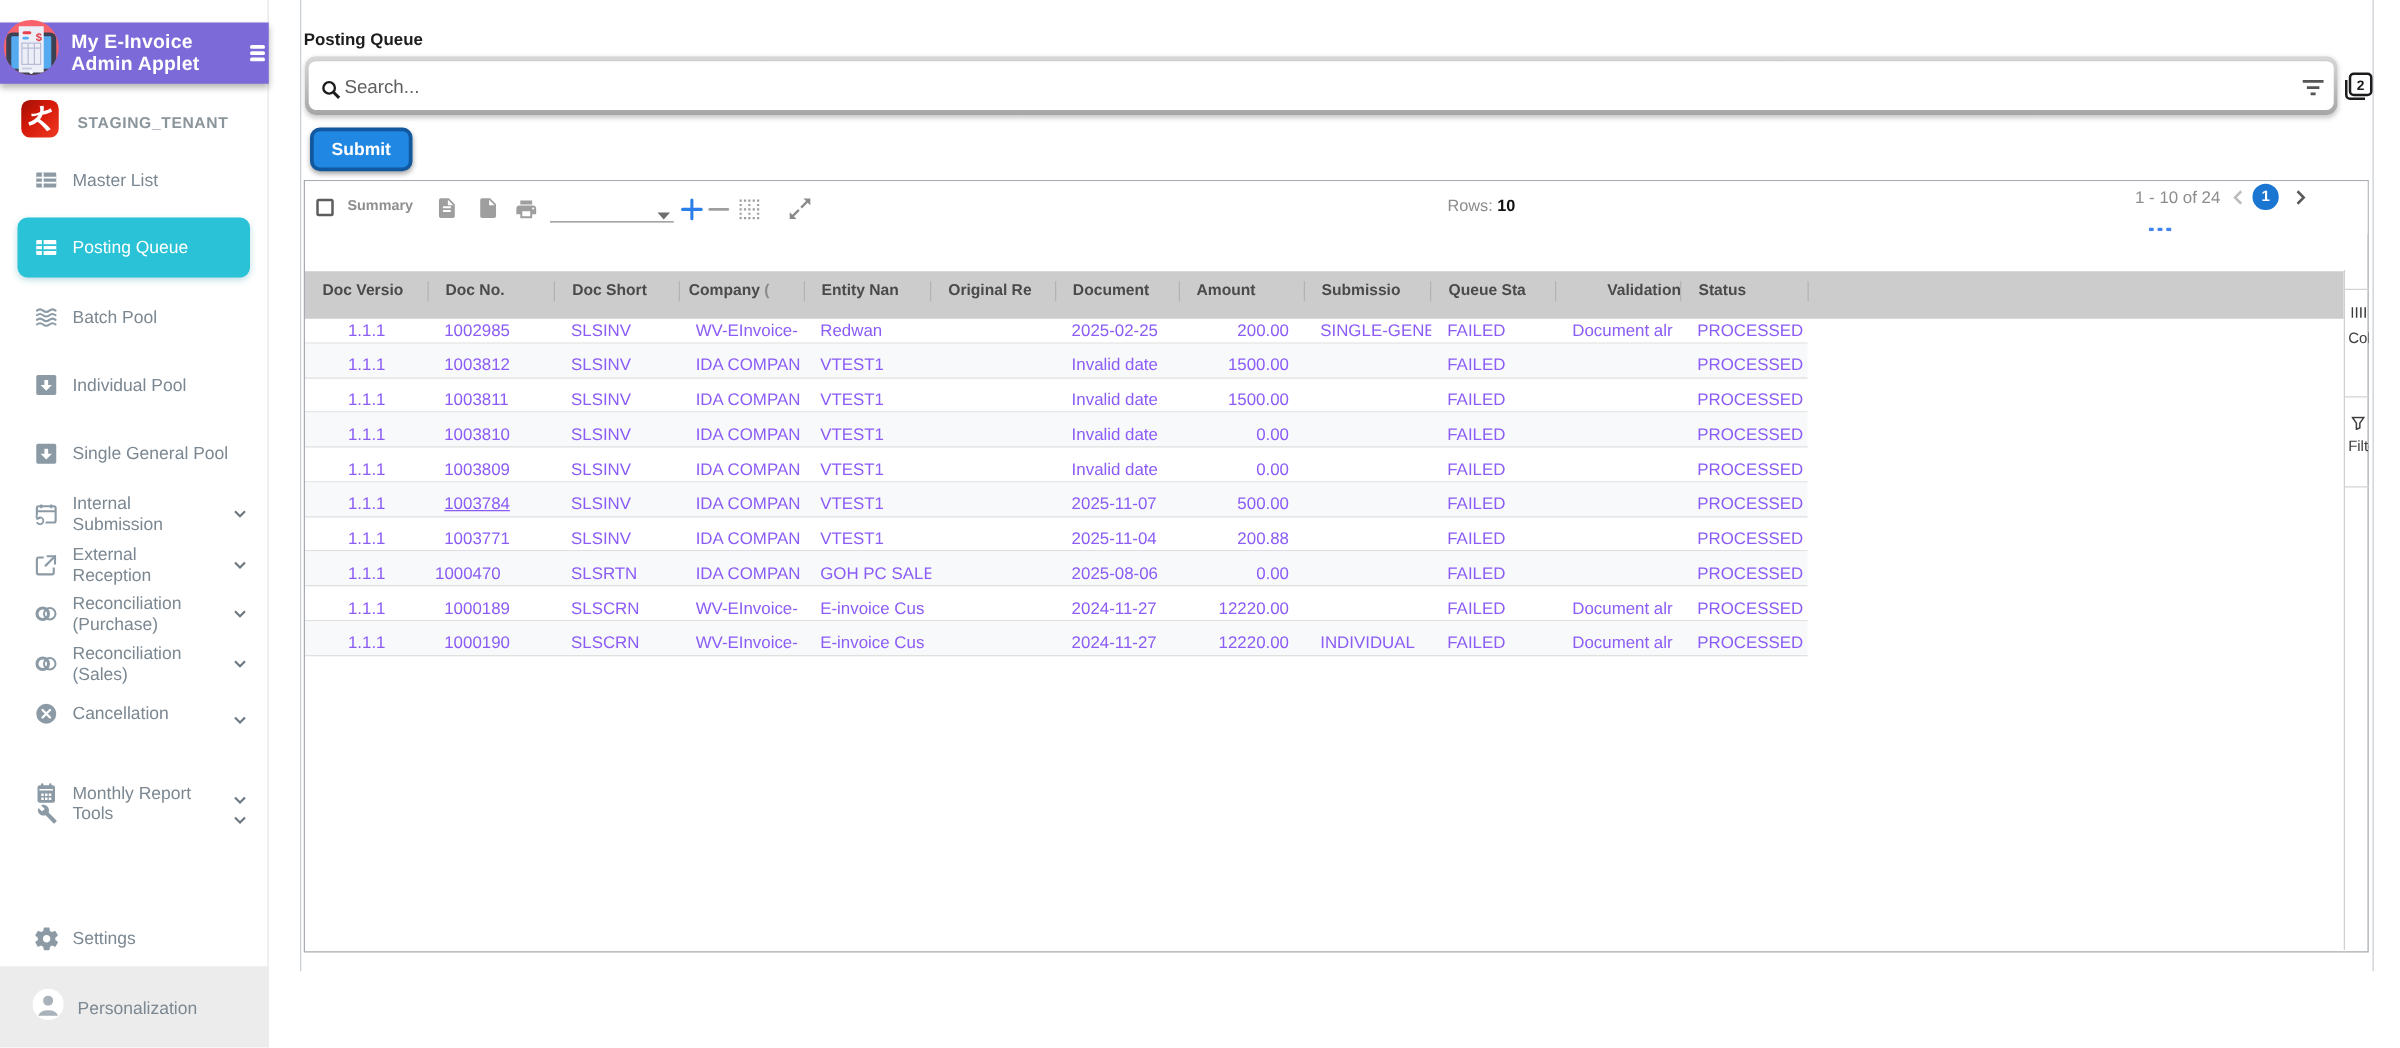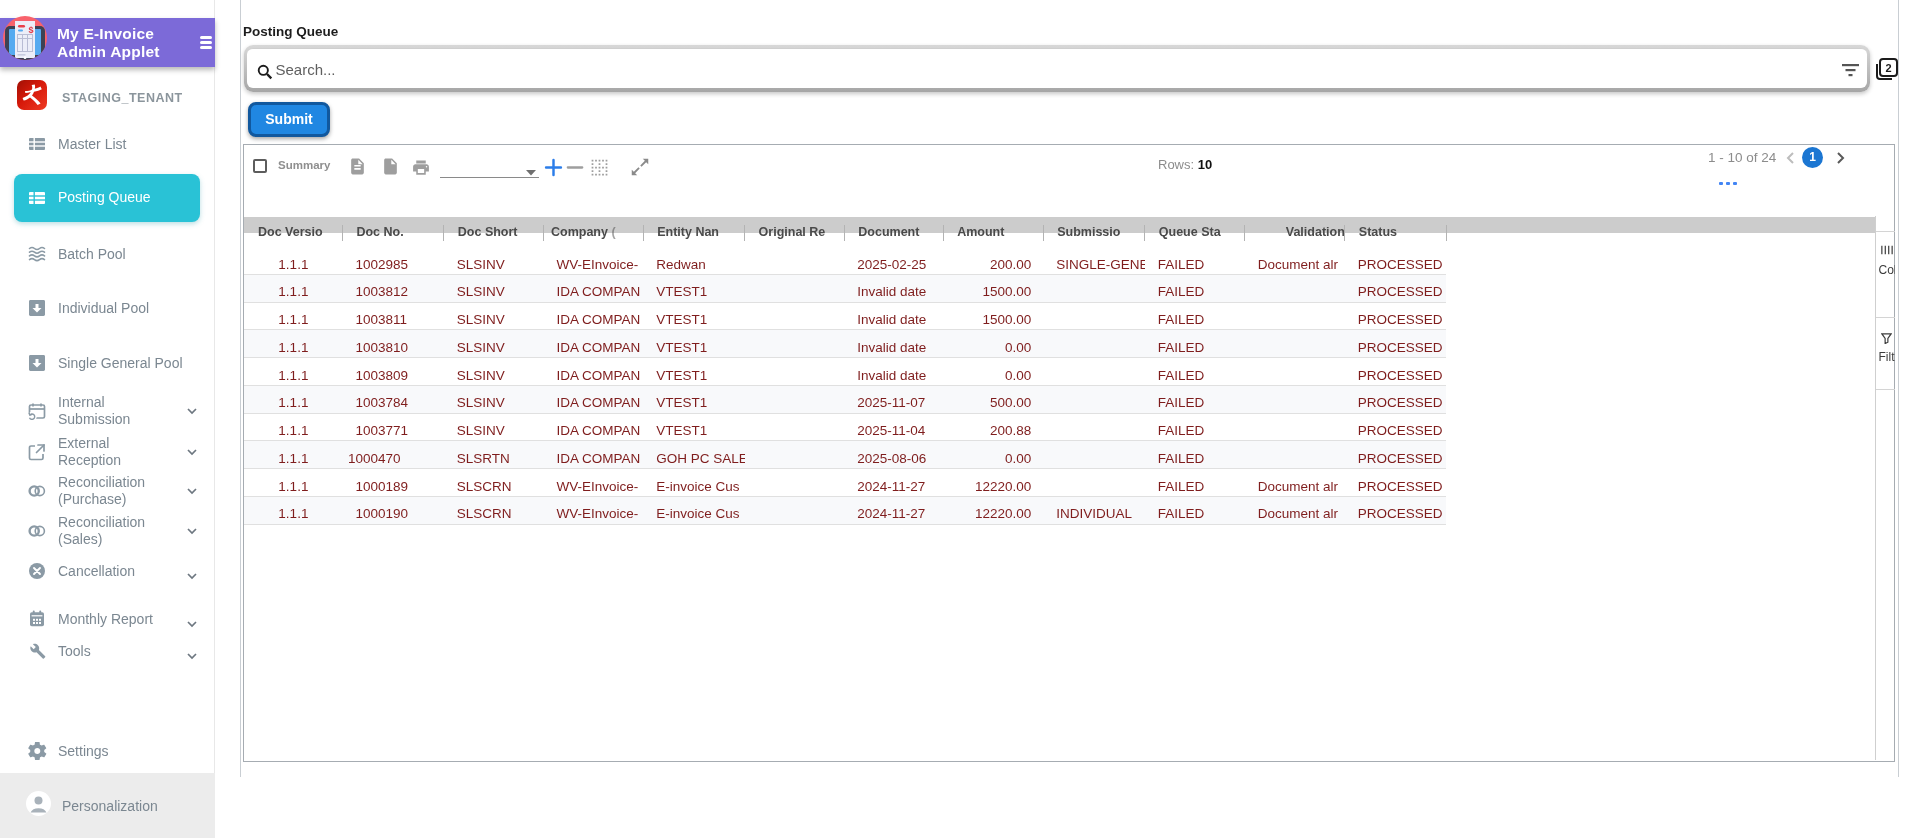--- a/index.html
+++ b/index.html
@@ -41,27 +41,27 @@
 #submit { position:absolute; left:248px; top:102px; width:82px; height:35px;
   background:#2087e2; border:3px solid #11589e; border-radius:8px;
   box-shadow:0 2px 4px rgba(0,0,0,.35); color:#fff; font-size:14px; font-weight:700;
   text-align:center; line-height:29px; }
 
 #grid { position:absolute; left:243px; top:144px; width:1652px; height:618px;
   border:1.5px solid #a6acb2; background:#fff; }
 #toolbar { position:absolute; left:0; top:0; width:100%; height:42px; background:#fff; }
 #dragband { position:absolute; left:0; top:42px; width:100%; height:30px; background:#f4f4f4;
   color:#8c8c8c; font-size:13px; }
-#hdr { position:absolute; left:0; top:72px; width:1631px; height:16px; background:#cccccc; }
+#hdr { position:absolute; left:0; top:72px; width:1631px; height:38px; background:#cccccc; }
 .hcell { position:absolute; top:0; height:30px; font-size:12.5px; font-weight:700; color:#4a4a4a;
   line-height:30px; padding-left:14px; overflow:hidden; white-space:nowrap; }
 .hsep { position:absolute; top:8px; width:1px; height:16px; background:#b3b3b3; }
 #rows { position:absolute; left:0; top:102px; width:1202px; }
 .row { position:relative; width:1202px; height:27.75px; border-bottom:1px solid #e0e0e0;
-  font-size:13.5px; color:#7f1d1d; }
+  font-size:13.5px; color:#8b5cf6; }
 .row.alt { background:#f8f9fb; }
 .cell { position:absolute; top:5.5px; height:24px; line-height:24px; padding-left:13px;
   overflow:hidden; white-space:nowrap; }
 .cell.r { text-align:right; padding-left:0; padding-right:12px; }
 
 #stabs { position:absolute; left:1630.5px; top:71px; width:18.5px; height:544px;
   border-left:1px solid #cfcfcf; background:#fff; }
 </style>
 </head>
 <body>
@@ -212,21 +212,21 @@
         <div class="cell" style="left:199.8px;width:99.69999999999999px;">SLSINV</div>
         <div class="cell" style="left:299.5px;width:99.69999999999999px;">IDA COMPAN</div>
         <div class="cell" style="left:399.2px;width:101.40000000000003px;">VTEST1</div>
         <div class="cell" style="left:600.3px;width:98.90000000000009px;">Invalid date</div>
         <div class="cell r" style="left:699.2px;width:100.0px;">0.00</div>
         <div class="cell" style="left:900.8px;width:100.0px;">FAILED</div>
         <div class="cell" style="left:1100.8px;width:101.5px;">PROCESSED</div>
       </div>
     <div class="row alt">
         <div class="cell r" style="left:0;width:98.4px;padding-right:34px;">1.1.1</div>
-        <div class="cell" style="left:98.4px;width:101.4px;">1003784</div>
+        <div class="cell" style="left:98.4px;width:101.4px;text-decoration:underline;">1003784</div>
         <div class="cell" style="left:199.8px;width:99.69999999999999px;">SLSINV</div>
         <div class="cell" style="left:299.5px;width:99.69999999999999px;">IDA COMPAN</div>
         <div class="cell" style="left:399.2px;width:101.40000000000003px;">VTEST1</div>
         <div class="cell" style="left:600.3px;width:98.90000000000009px;">2025-11-07</div>
         <div class="cell r" style="left:699.2px;width:100.0px;">500.00</div>
         <div class="cell" style="left:900.8px;width:100.0px;">FAILED</div>
         <div class="cell" style="left:1100.8px;width:101.5px;">PROCESSED</div>
       </div>
     <div class="row">
         <div class="cell r" style="left:0;width:98.4px;padding-right:34px;">1.1.1</div>
@@ -427,21 +427,21 @@
   <div class="mitem" style="top:556px;height:29px;">
     <svg class="ic" viewBox="0 0 20 20">
         <circle cx="10" cy="10" r="8" fill="#8b9aa5"></circle>
         <path d="M7 7 L13 13 M13 7 L7 13" stroke="#fff" stroke-width="1.9" stroke-linecap="round"></path>
       </svg>
     <span class="tx">Cancellation</span>
     <svg class="ch" style="top:13px;" viewBox="0 0 14 14" fill="none" stroke="#6d7780" stroke-width="1.7">
         <path d="M3 5 l4 4 l4 -4"></path>
       </svg>
   </div>
-  <div class="mitem" style="top:604px;height:29px;">
+  <div class="mitem" style="top:620px;height:29px;">
     <svg class="ic" viewBox="0 0 20 20">
         <rect x="3" y="3.2" width="14" height="14" rx="1.8" fill="#8b9aa5"></rect>
         <rect x="5.8" y="1.6" width="1.9" height="3.2" rx="0.9" fill="#8b9aa5"></rect>
         <rect x="12.3" y="1.6" width="1.9" height="3.2" rx="0.9" fill="#8b9aa5"></rect>
         <rect x="4.6" y="7.6" width="10.8" height="8" fill="#fff" opacity="0"></rect>
         <g fill="#fff">
           <rect x="6" y="9.8" width="2" height="2"></rect>
           <rect x="9" y="9.8" width="2" height="2"></rect>
           <rect x="12" y="9.8" width="2" height="2"></rect>
           <rect x="6" y="13" width="2" height="2"></rect>

